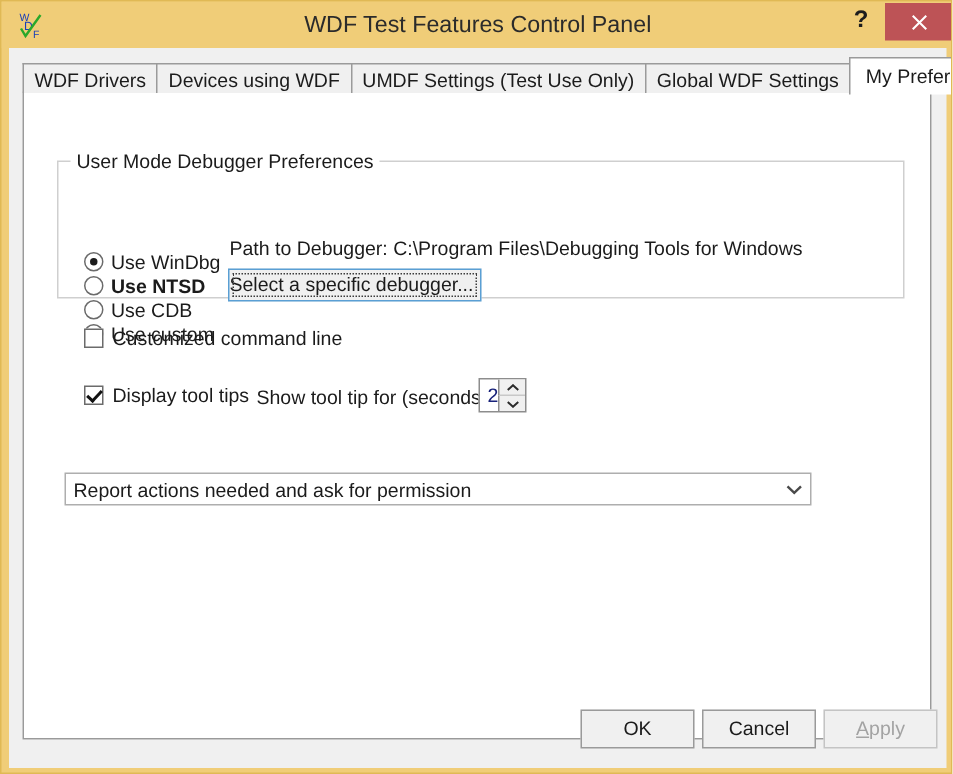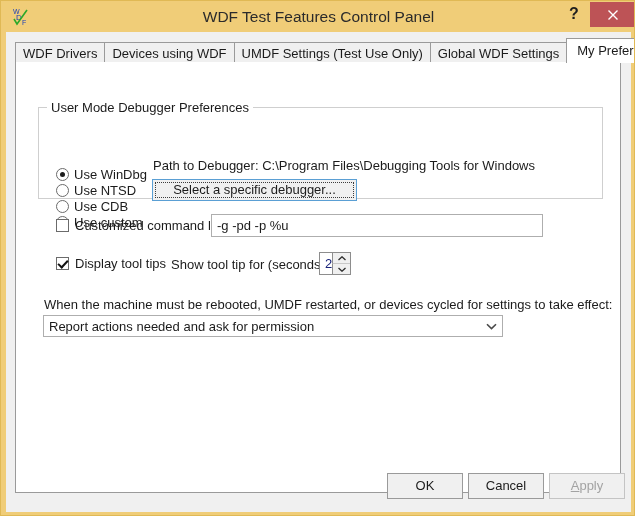--- a/index.html
+++ b/index.html
@@ -198,28 +198,27 @@
     position: absolute;
     font-size: 13px;
     color: #1b1b1b;
     white-space: nowrap;
   }
 
   
   .btn-debugger {
     position: absolute;
     left: 136px; top: 117px;
-    width: 205px; height: 22px;
+    width: 169px; height: 22px;
     box-sizing: border-box;
     background: #f0f0f0;
     border: 1px solid #5a9fd4;
     font-size: 13px;
     color: #1b1b1b;
     line-height: 20px;
-    text-align: center;
     cursor: default;
   }
   .btn-debugger .focusrect {
     position: absolute;
     left: 2px; top: 2px; right: 2px; bottom: 2px;
     border: 1px dotted #3c3c3c;
     pointer-events: none;
   }
 
   
@@ -265,21 +264,21 @@
     align-items: center;
     justify-content: center;
     cursor: default;
   }
   .spin-btn:last-child { border-bottom: none; }
 
   
   .combo {
     position: absolute;
     left: 27px; top: 253px;
-    width: 460px; height: 22px;
+    width: 498px; height: 22px;
     box-sizing: border-box;
     background: #ffffff;
     border: 1px solid #aeaeae;
     cursor: default;
   }
   .combo-text {
     position: absolute;
     left: 5px; top: 3px;
     font-size: 13px;
     color: #1b1b1b;
@@ -364,21 +363,21 @@
     <div class="tabpage">
 
       <div class="groupbox">
         <span class="groupbox-label">User Mode Debugger Preferences</span>
       </div>
 
       <div class="radio-row" style="left:40px; top:89px;">
         <span class="radio checked"></span>
         <span class="radio-label">Use WinDbg</span>
       </div>
-      <div class="radio-row" style="left:40px; top:105px;">
+      <div class="radio-row" style="left:40px; top:105px;font-weight:bold;">
         <span class="radio"></span>
         <span class="radio-label">Use NTSD</span>
       </div>
       <div class="radio-row" style="left:40px; top:121px;">
         <span class="radio"></span>
         <span class="radio-label">Use CDB</span>
       </div>
       <div class="radio-row" style="left:40px; top:137px;">
         <span class="radio"></span>
         <span class="radio-label">Use custom</span>
@@ -388,21 +387,20 @@
 
       <div class="btn-debugger">
         <span>Select a specific debugger...</span>
         <span class="focusrect"></span>
       </div>
 
       <div class="check-row" style="left:40px; top:156px;">
         <span class="checkbox"></span>
         <span class="check-label">Customized command line</span>
       </div>
-      <input class="textbox" style="left: 195px; top: 152px; width: 332px; height: 23px;" value="-g -pd -p %u">
 
       <div class="check-row" style="left:40px; top:194px;text-align:center;">
         <span class="checkbox checked"></span>
         <span class="check-label">Display tool tips</span>
       </div>
 
       <div class="static" style="left:155px; top:195px;">Show tool tip for (seconds)</div>
 
       <div class="spinner">
         <span class="spinner-value">25</span>
@@ -413,21 +411,20 @@
             </svg>
           </span>
           <span class="spin-btn">
             <svg width="8" height="5" viewBox="0 0 8 5">
               <path d="M0.5 1 L4 4.2 L7.5 1" stroke="#2b2b2b" stroke-width="1.3" fill="none"></path>
             </svg>
           </span>
         </span>
       </div>
 
-      <div class="static" style="left:28px; top:235px;">When the machine must be rebooted, UMDF restarted, or devices cycled for settings to take effect:</div>
 
       <div class="combo">
         <span class="combo-text">Report actions needed and ask for permission</span>
         <span class="combo-arrow">
           <svg width="11" height="7" viewBox="0 0 11 7">
             <path d="M1 1.2 L5.5 5.6 L10 1.2" stroke="#4a4a4a" stroke-width="1.6" fill="none"></path>
           </svg>
         </span>
       </div>
 

